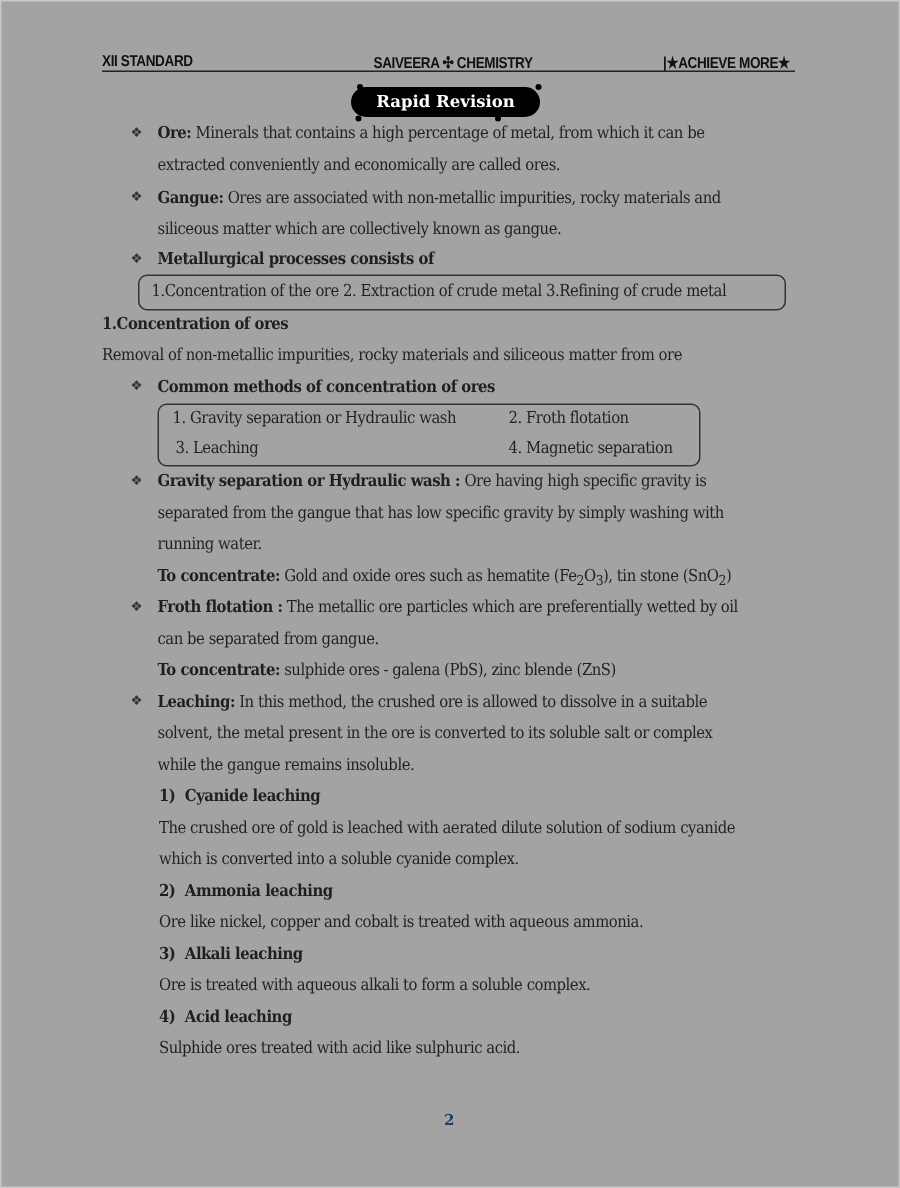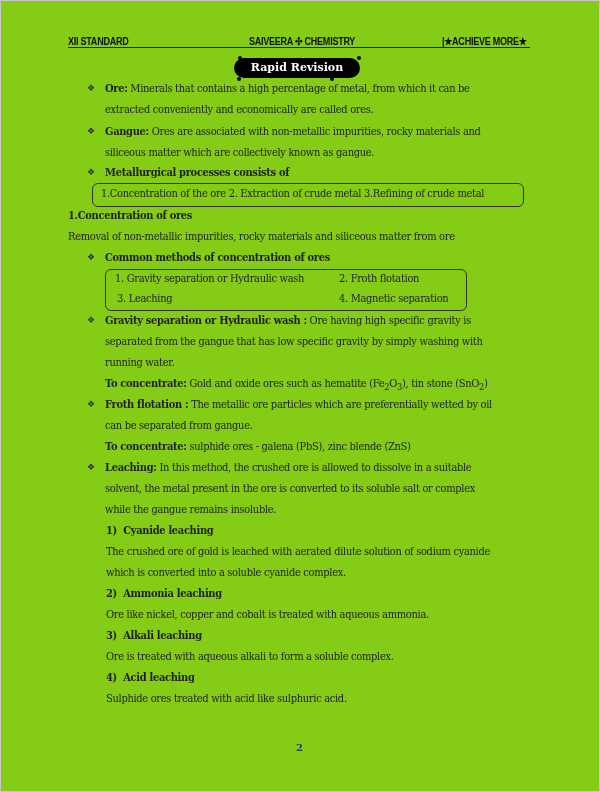--- a/index.html
+++ b/index.html
@@ -1,19 +1,19 @@
 <!DOCTYPE html>
 <html><head>
 <meta charset="utf-8">
 <style>
   html, body { margin: 0; padding: 0; background: #ffffff; }
   body { width: 600px; height: 792px; position: relative; overflow: hidden; }
   .page {
     position: absolute; left: 0; top: 0; width: 598px; height: 790px;
-    border: 1px solid #c8c8c8; background: #84cc16;
+    border: 1px solid #c8c8c8; background: #a3a3a3;
     font-family: "DejaVu Serif", "Liberation Serif", serif;
     color: #1f1f1f;
   }
   .abs { position: absolute; white-space: nowrap; }
   .hdr {
     position: absolute; top: 34px; font-family: "Liberation Sans", sans-serif;
     font-weight: bold; font-size: 10.5px; letter-spacing: -0.3px;
     transform: scaleX(0.86); transform-origin: left top; color: #111;
   }
   .hdr-line { position: absolute; left: 67px; top: 46px; width: 462px; height: 1px; background: #222; }

